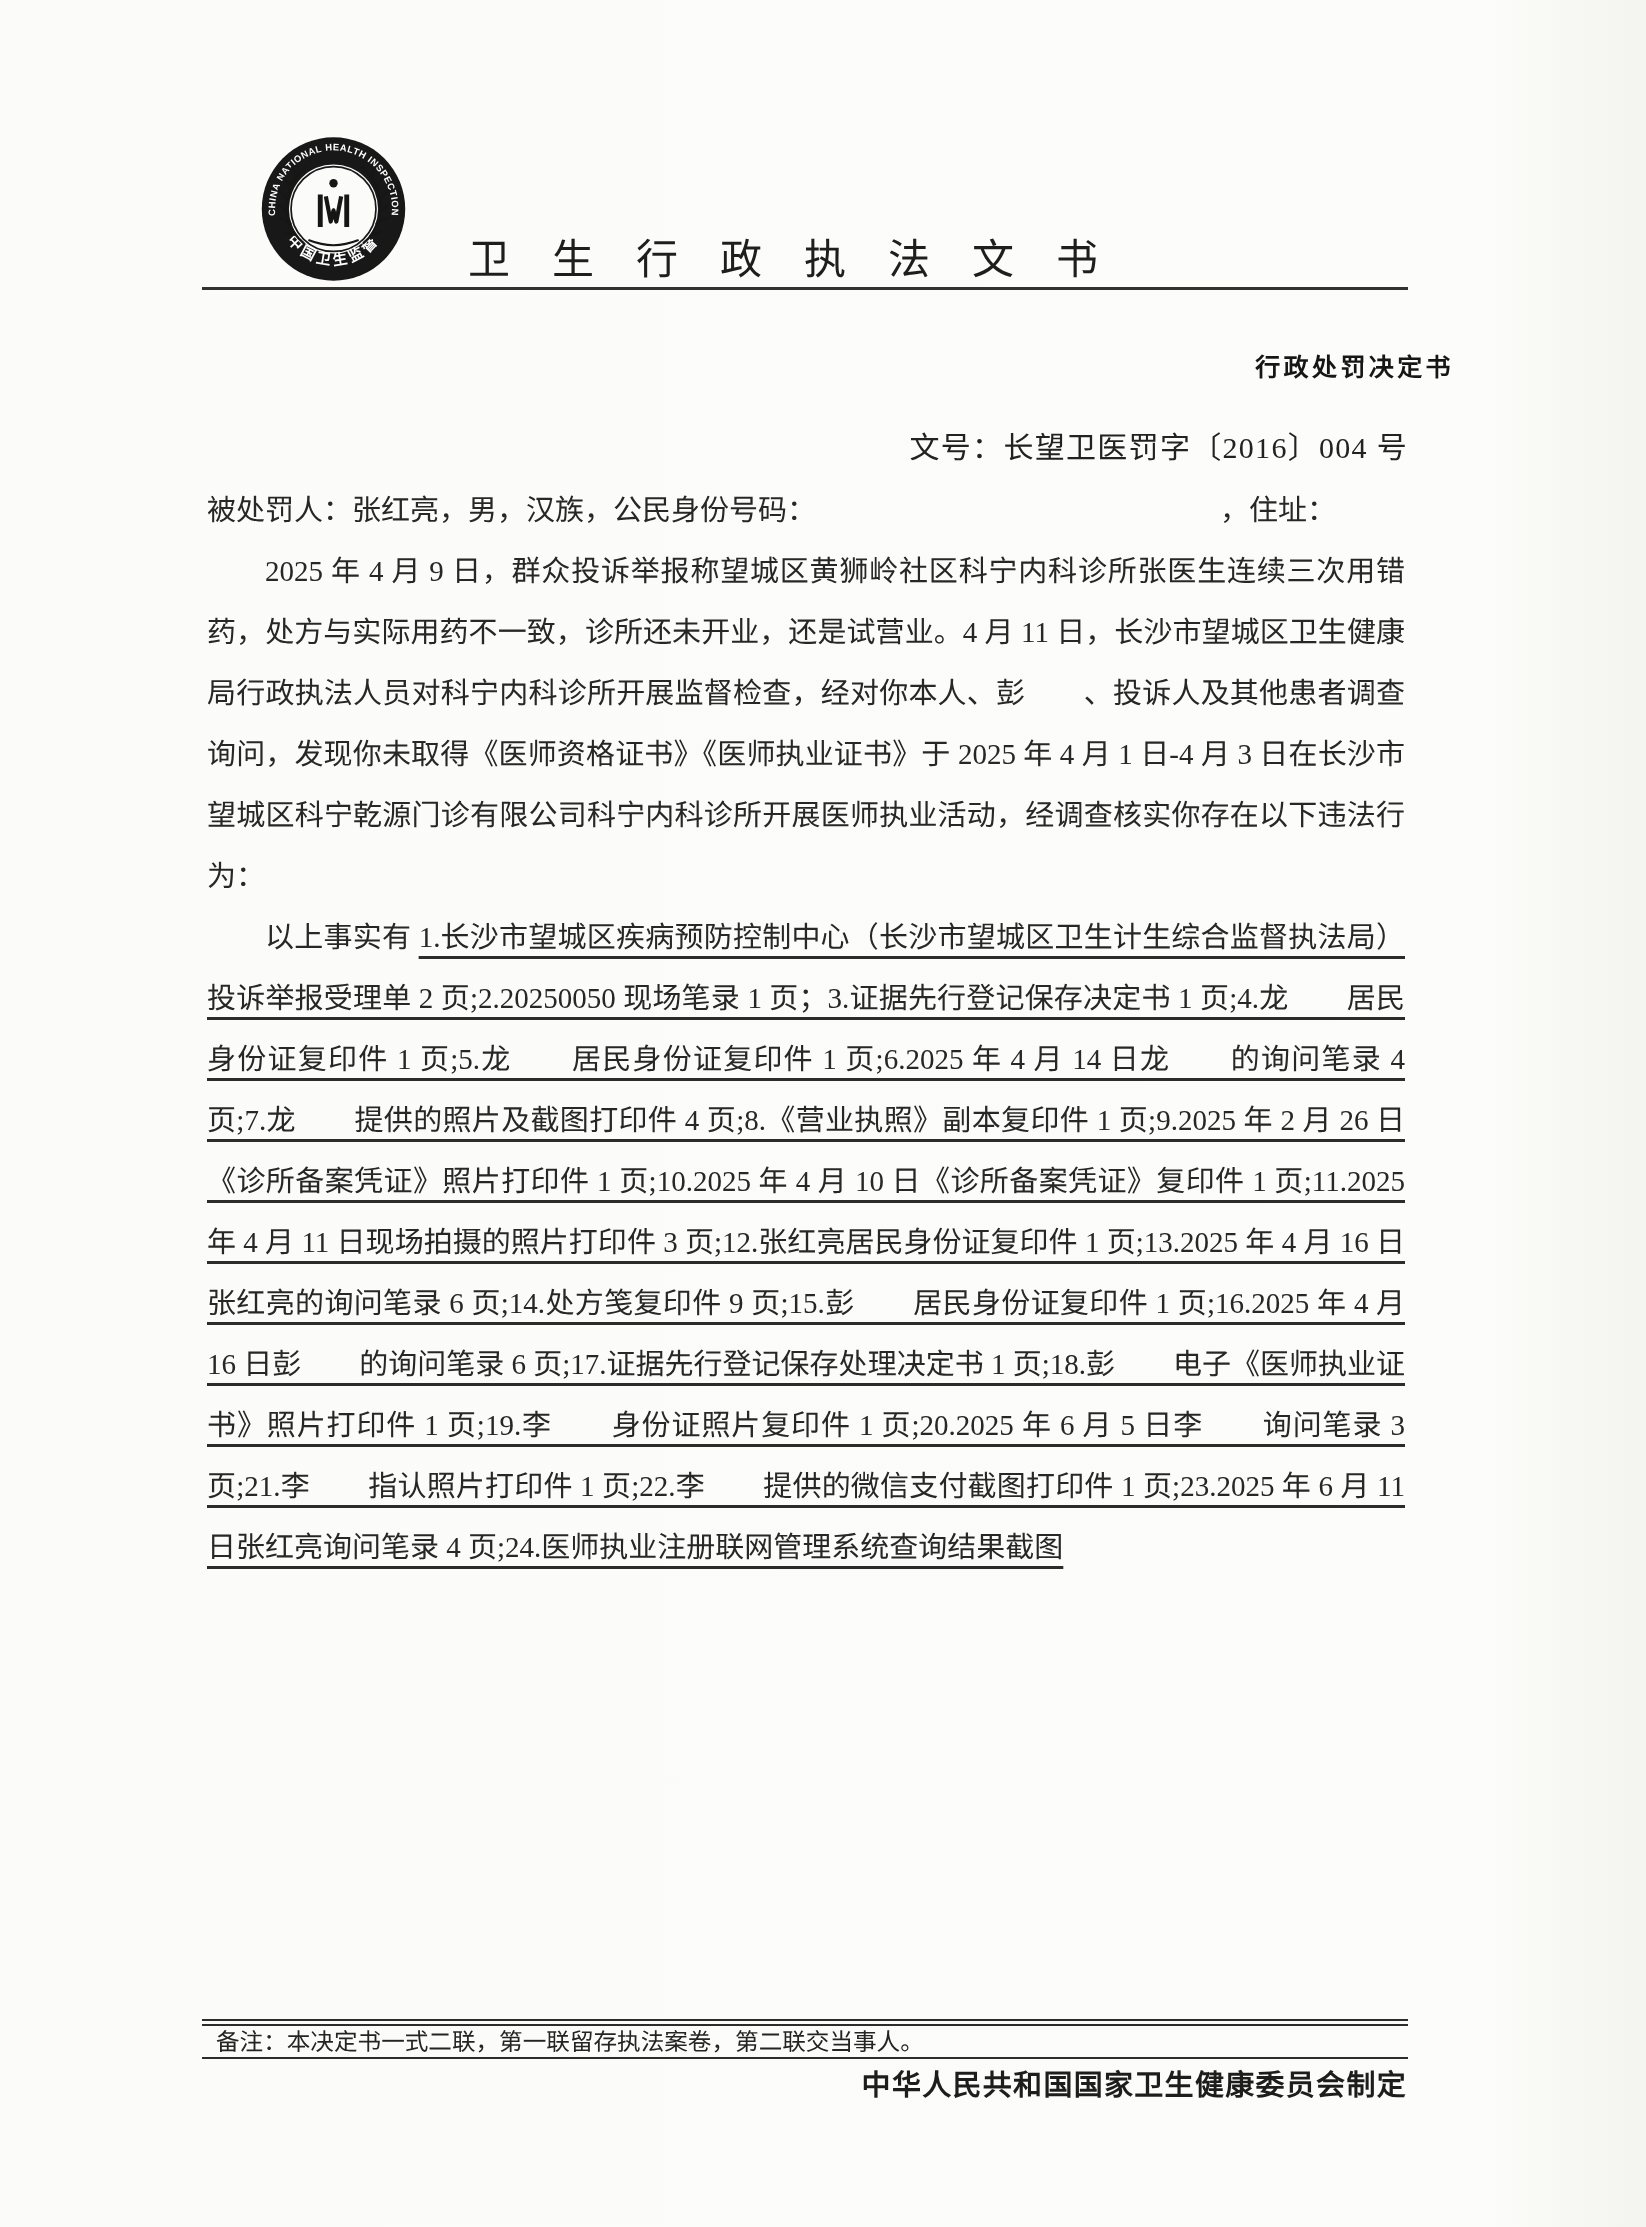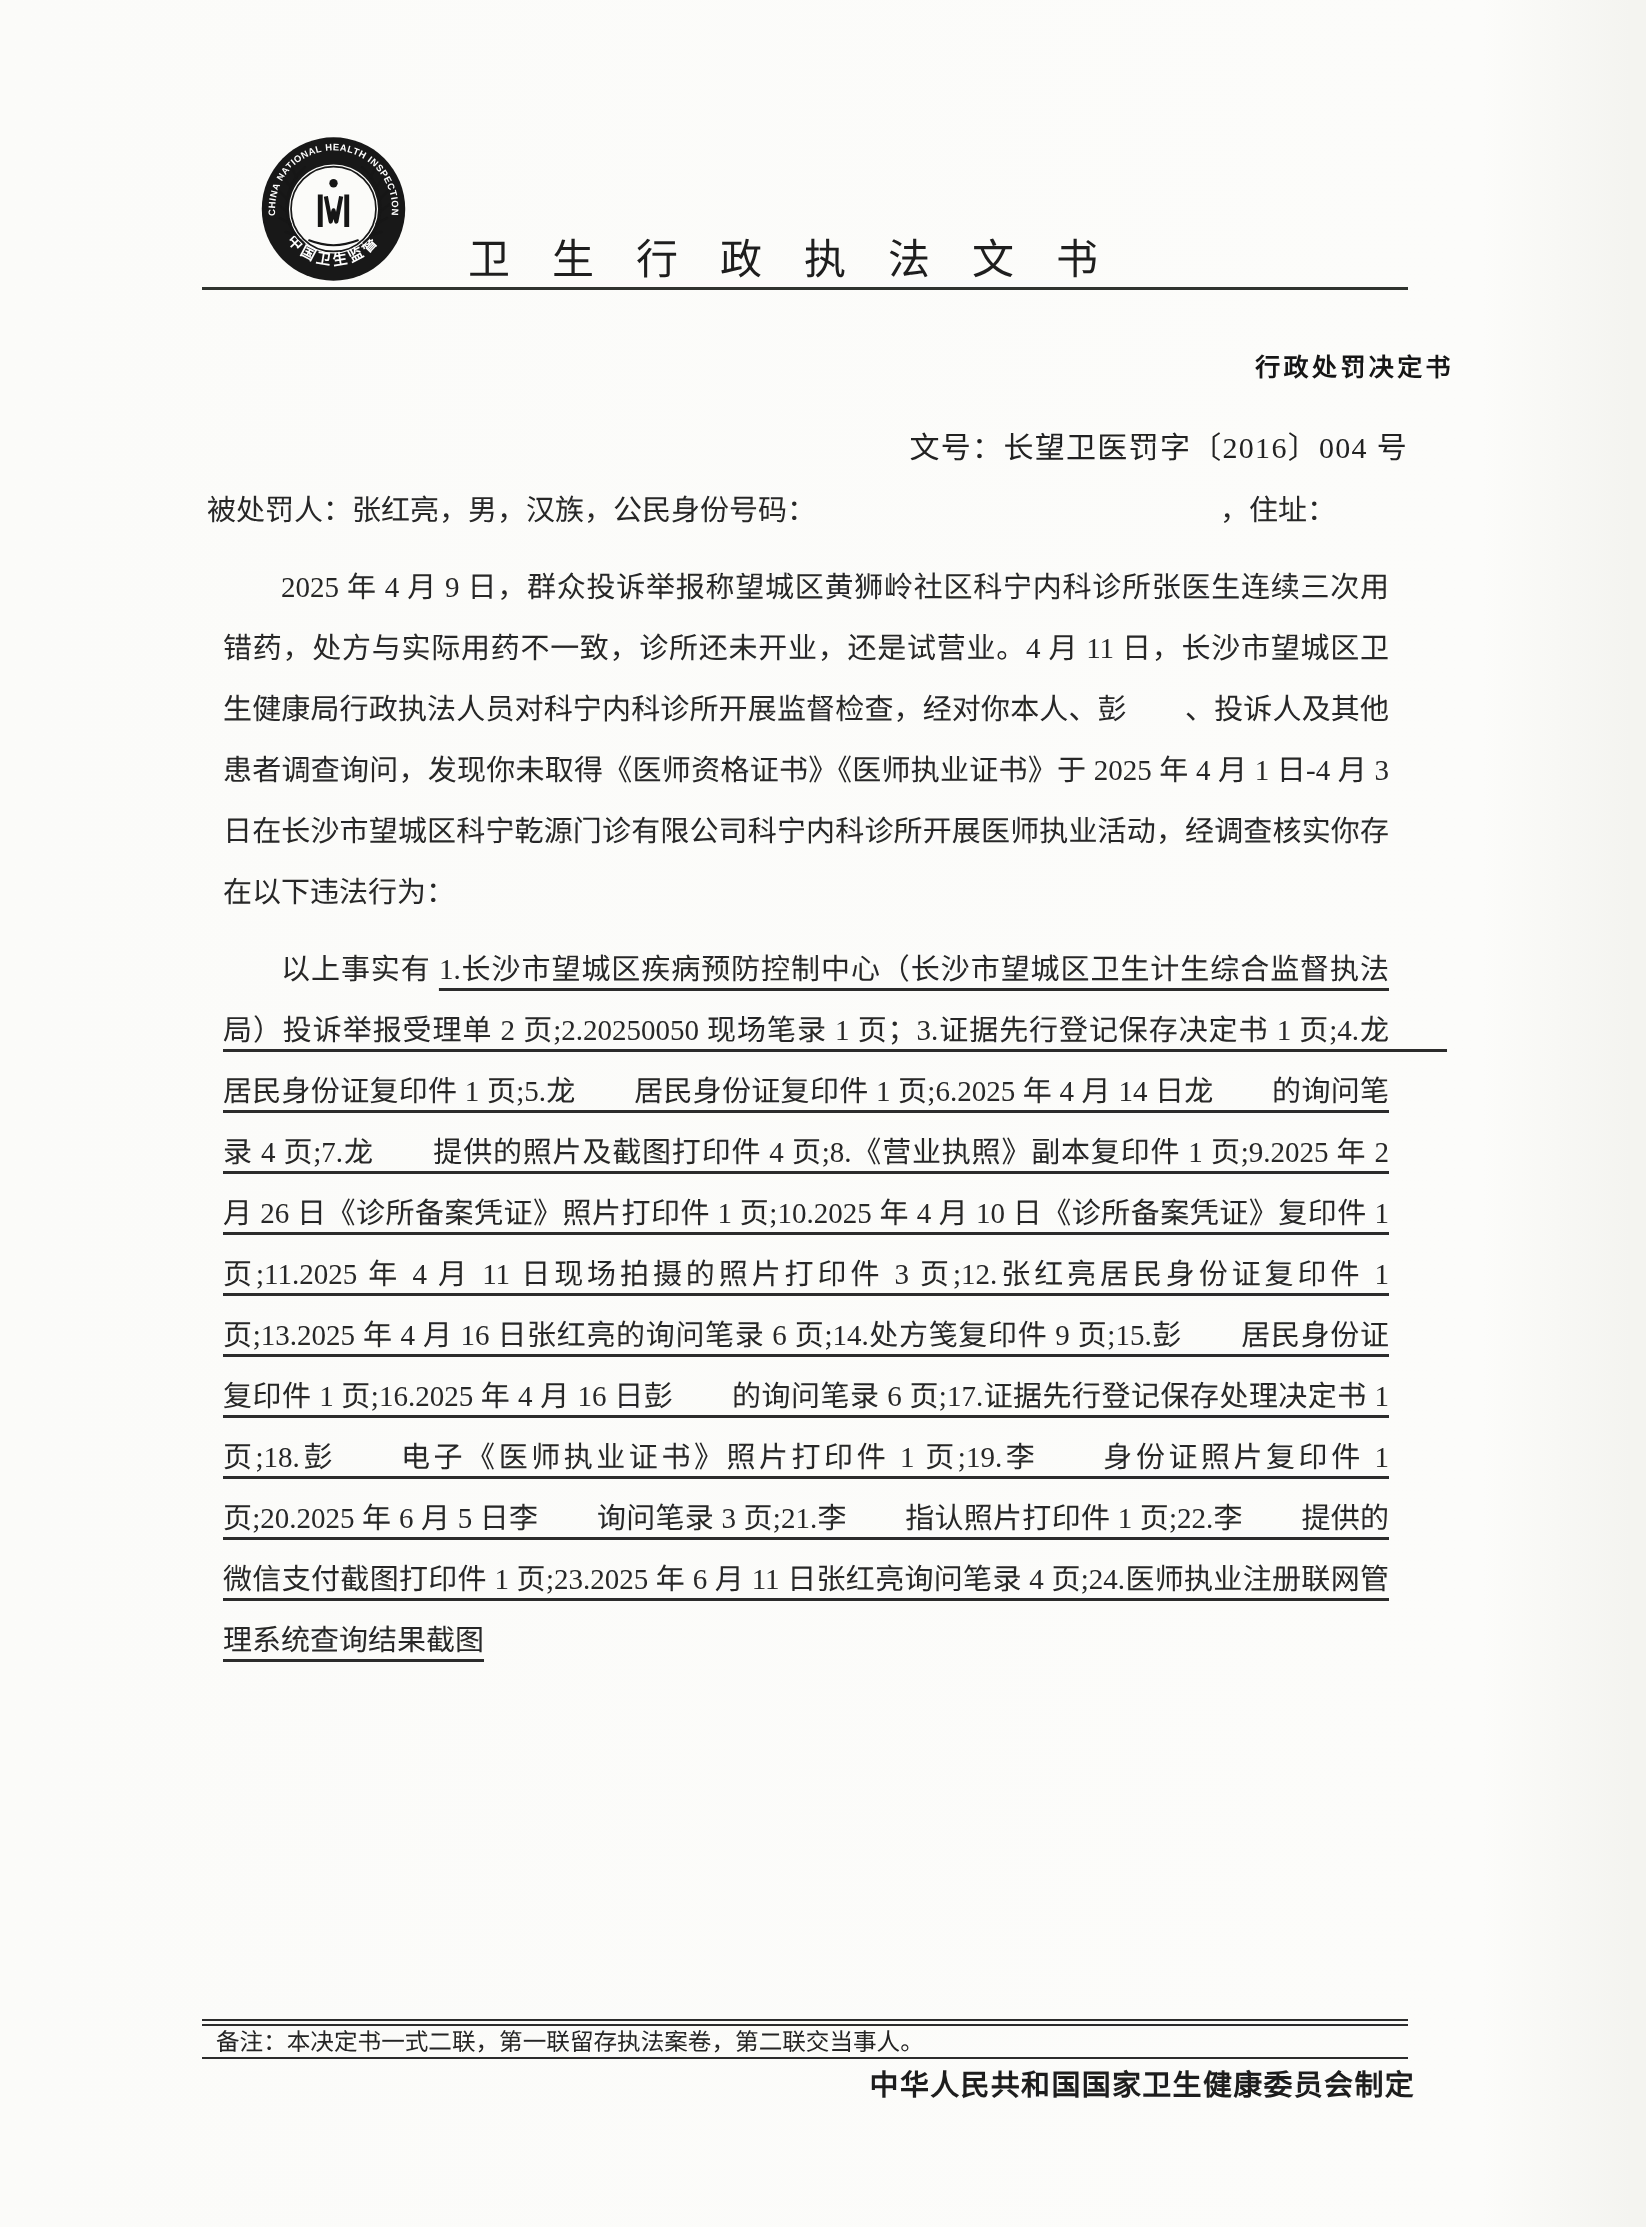--- a/index.html
+++ b/index.html
@@ -78,21 +78,21 @@
   }
   .party-line { white-space: nowrap; }
   .gap-id {
     display: inline-block;
     width: 404px;
     height: 6.7px;
   }
   .party-line-2 { padding-left: 587px; white-space: nowrap; }
 
   .para {
-    margin: 16px;
+    margin: 0;
     text-align: justify;
     text-indent: 58px;
   }
 
   .ev-underline {
     text-decoration: underline;
     text-decoration-thickness: 2.7px;
     text-underline-offset: 8.7px;
     text-decoration-color: #2c2c2c;
     text-decoration-skip-ink: none;
@@ -122,21 +122,21 @@
     position: absolute;
     left: 202px;
     top: 2057px;
     width: 1206px;
     height: 2px;
     background: #2c2c2c;
   }
   .footer-issuer {
     position: absolute;
     top: 2061px;
-    right: 232px;
+    right: 240px;
     font-size: 29px;
     font-weight: 600;
     letter-spacing: 1.3px;
     color: #1d1d1d;
     font-family: "Liberation Sans", "DejaVu Sans", sans-serif;
     white-space: nowrap;
   }
 
   .seal-ring-text { font-family: "Liberation Sans", "DejaVu Sans", sans-serif; }
 </style>

